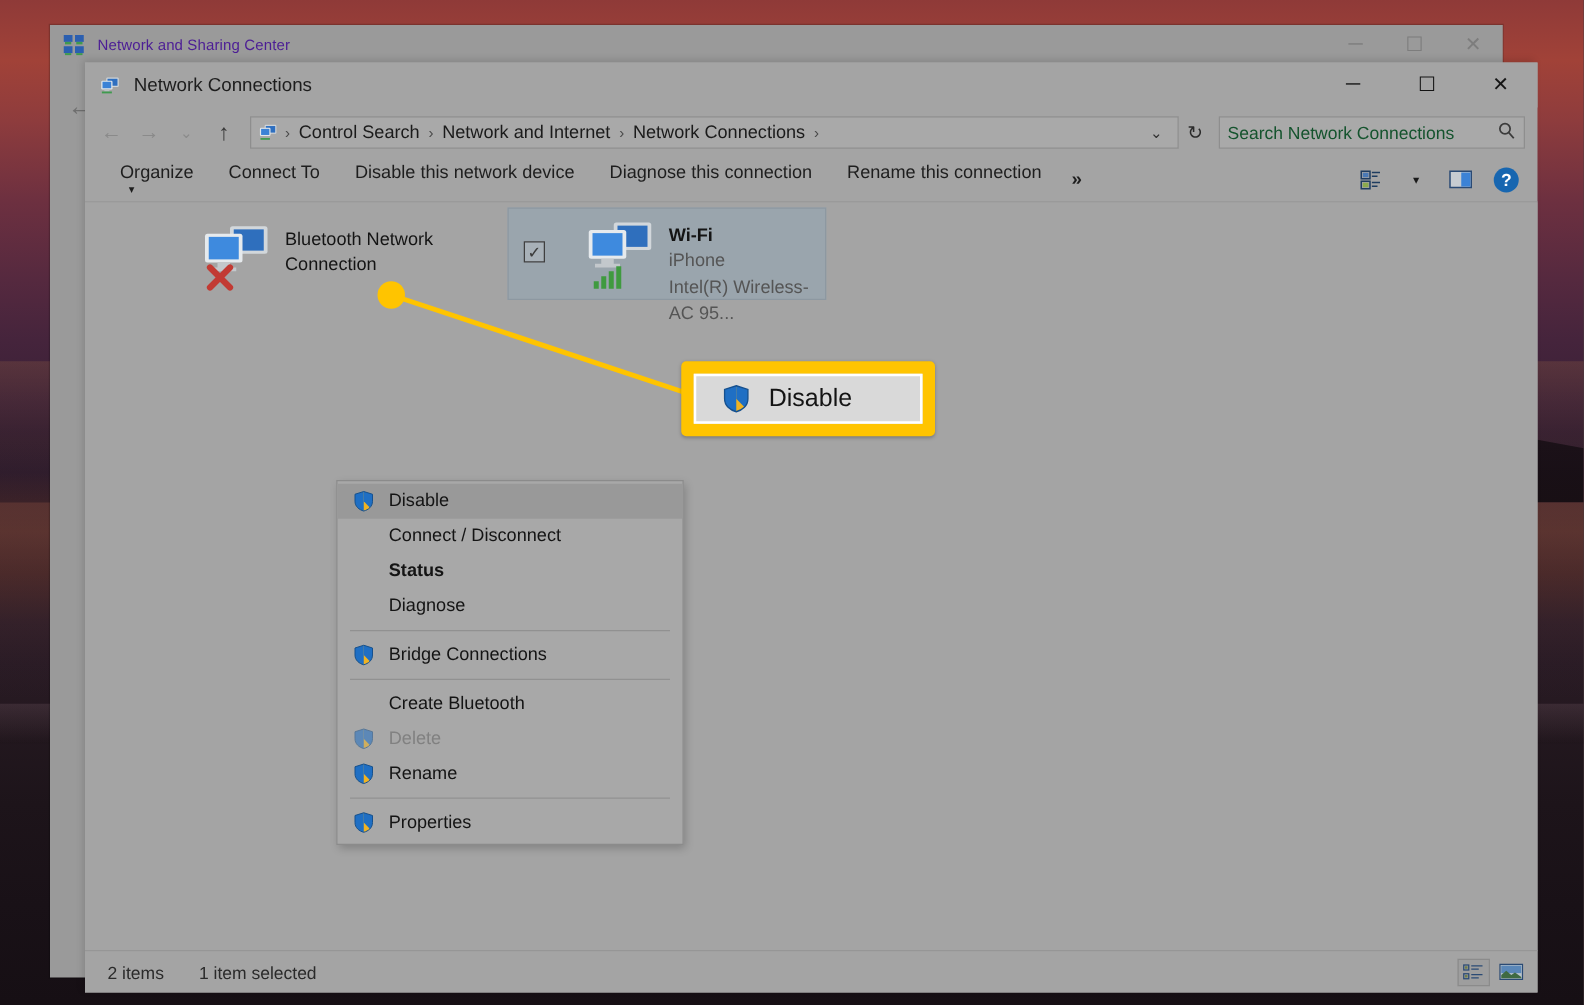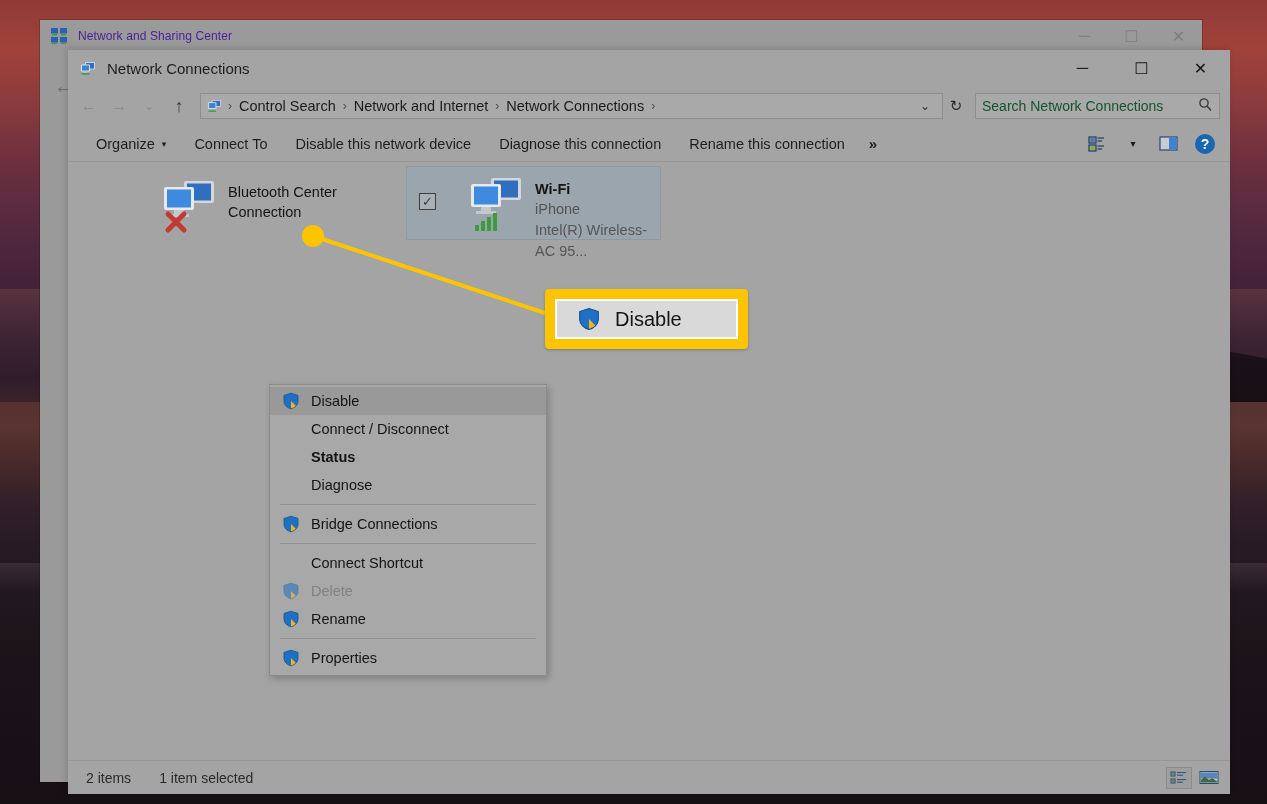--- a/index.html
+++ b/index.html
@@ -131,21 +131,21 @@
   #searchbox .mag { font-size: 14px; color: #3b3b3b; }
 
   
   #nc-toolbar {
     height: 36px; display: flex; align-items: center; flex: 0 0 auto;
     border-bottom: 1px solid #969696;
     padding: 0 8px 0 14px; gap: 0;
   }
   #nc-toolbar .tb {
     font-size: 14.5px; color: #1e1e1e; padding: 0 14px; height: 28px;
-    display: flex; align-items: center; white-space: nowrap;
+    display: flex; white-space: nowrap; flex-direction: column;
   }
   #nc-toolbar .tb .caret { font-size: 9px; margin-left: 7px; color: #1e1e1e; }
   #nc-toolbar .chev { font-size: 15px; color: #1e1e1e; padding: 0 10px; font-weight: bold; }
   #nc-toolbar .right { margin-left: auto; display: flex; align-items: center; gap: 2px; }
   .icon-btn { width: 34px; height: 30px; display: flex; align-items: center; justify-content: center; }
 
   
   #nc-content { flex: 1 1 auto; position: relative; background: #a4a4a4; overflow: hidden; }
 
   
@@ -357,21 +357,21 @@
           <rect x="2" y="9" width="30" height="23" rx="2" fill="#e6eaed"></rect>
           <rect x="5" y="11.5" width="24" height="18" fill="#3e8ade"></rect>
           <path d="M12 32 h10 v4 h5 v3 h-20 v-3 h5 z" fill="#c3c8cc"></path>
           <g stroke="#c23a33" stroke-width="5" stroke-linecap="round">
             <line x1="6" y1="36" x2="22" y2="52"></line>
             <line x1="22" y1="36" x2="6" y2="52"></line>
           </g>
         </svg>
       </div>
       <div class="meta">
-        <div class="aname">Bluetooth Center Connection</div>
+        <div class="aname">Bluetooth Network Connection</div>
       </div>
     </div>
 
     <div class="adapter selected" style="left:338px; top:4px; height:74px;">
       <div class="checkbox">
         <span>✓</span>
       </div>
       <div class="thumb" style="margin-left:56px;">
         <svg width="60" height="58" viewBox="0 0 60 58">
           <rect x="22" y="3" width="30" height="22" rx="2" fill="#d2d7db"></rect>
@@ -430,21 +430,21 @@
             <path d="M9 1.2 L16 3.4 V9 c0 2.1 -0.8 3.8 -2 5.1 L9 9 Z" fill="#1f6fc4"></path>
             <path d="M9 1.2 L16 3.4 V9 c0 4.2 -3.3 6.9 -7 7.8 C5.3 15.9 2 13.2 2 9 V3.4 Z" fill="none" stroke="#15508f" stroke-width="0.8"></path>
           </svg>
         </span>
         <span class="mlabel">Bridge Connections</span>
       </div>
 
       <div class="sep"></div>
 
       <div class="mi">
-        <span class="mlabel noicon">Connect Shortcut</span>
+        <span class="mlabel noicon">Create Bluetooth</span>
       </div>
 
       <div class="mi disabled">
         <span class="shield" style="opacity:.55;">
           <svg width="18" height="18" viewBox="0 0 18 18">
             <path d="M9 1.2 L16 3.4 V9 c0 4.2 -3.3 6.9 -7 7.8 C5.3 15.9 2 13.2 2 9 V3.4 Z" fill="#f0b323"></path>
             <path d="M9 1.2 L2 3.4 V9 c0 4.2 3.3 6.9 7 7.8 Z" fill="#1f6fc4"></path>
             <path d="M9 1.2 L16 3.4 V9 c0 2.1 -0.8 3.8 -2 5.1 L9 9 Z" fill="#1f6fc4"></path>
             <path d="M9 1.2 L16 3.4 V9 c0 4.2 -3.3 6.9 -7 7.8 C5.3 15.9 2 13.2 2 9 V3.4 Z" fill="none" stroke="#15508f" stroke-width="0.8"></path>
           </svg>

